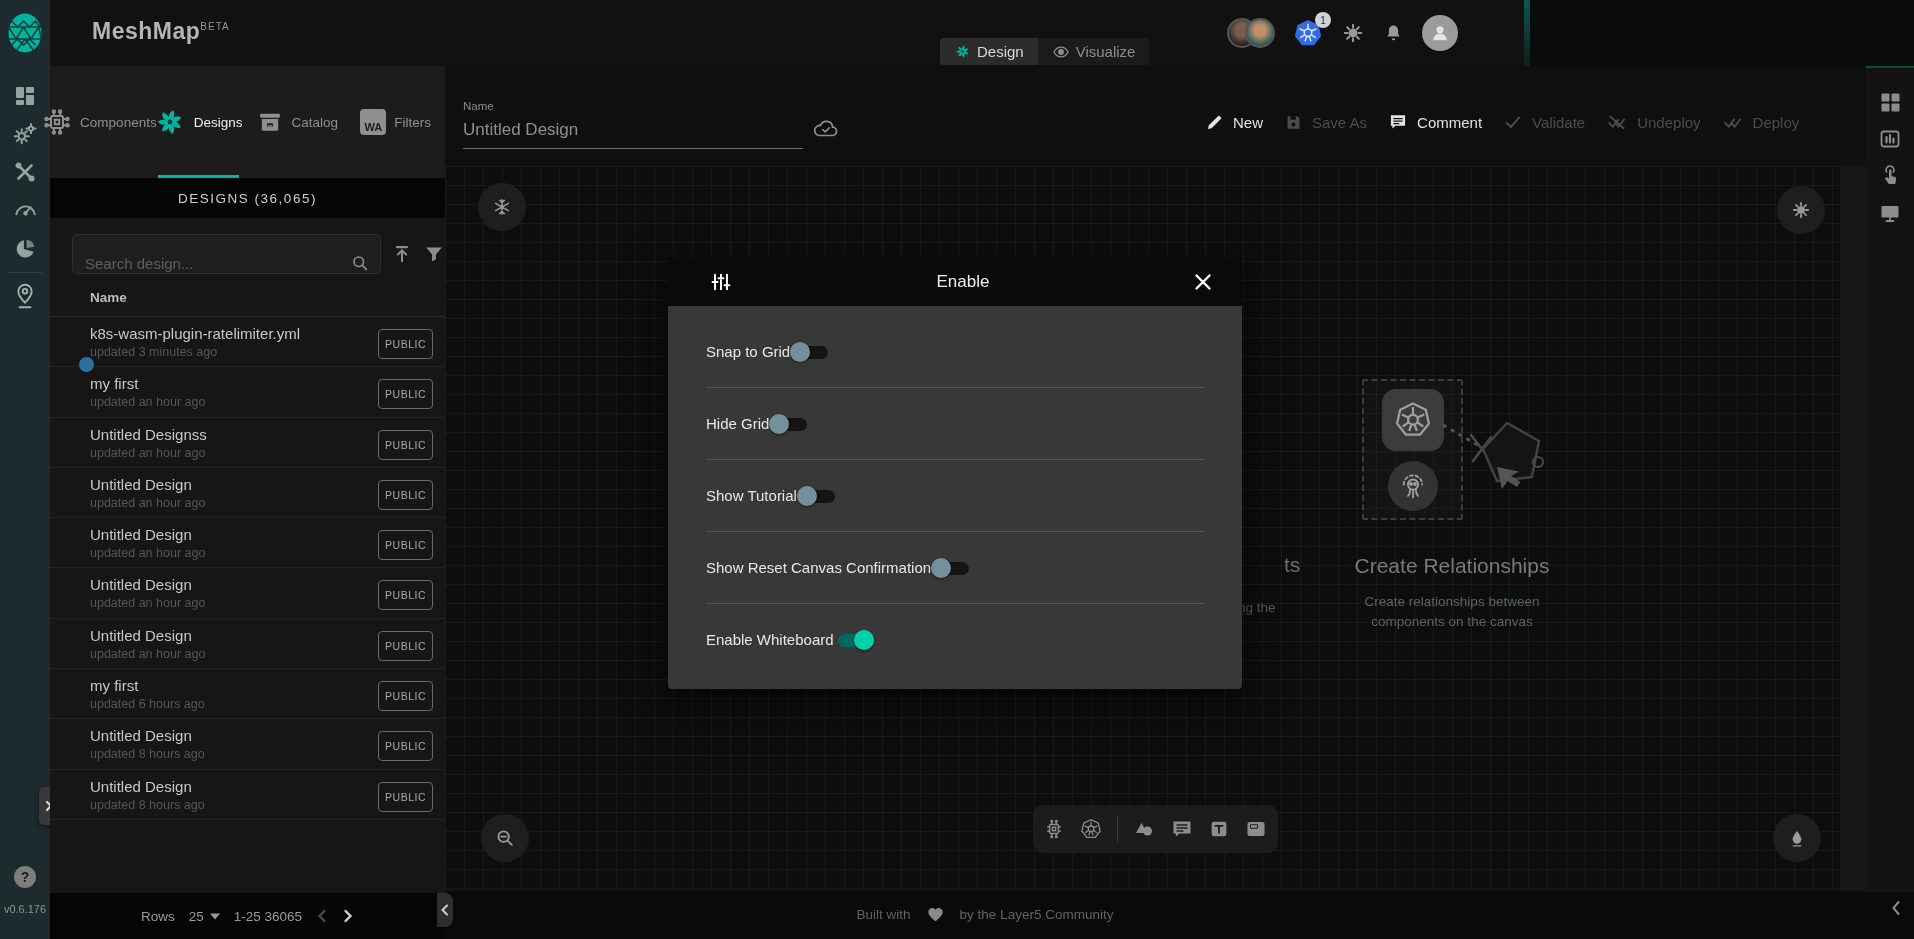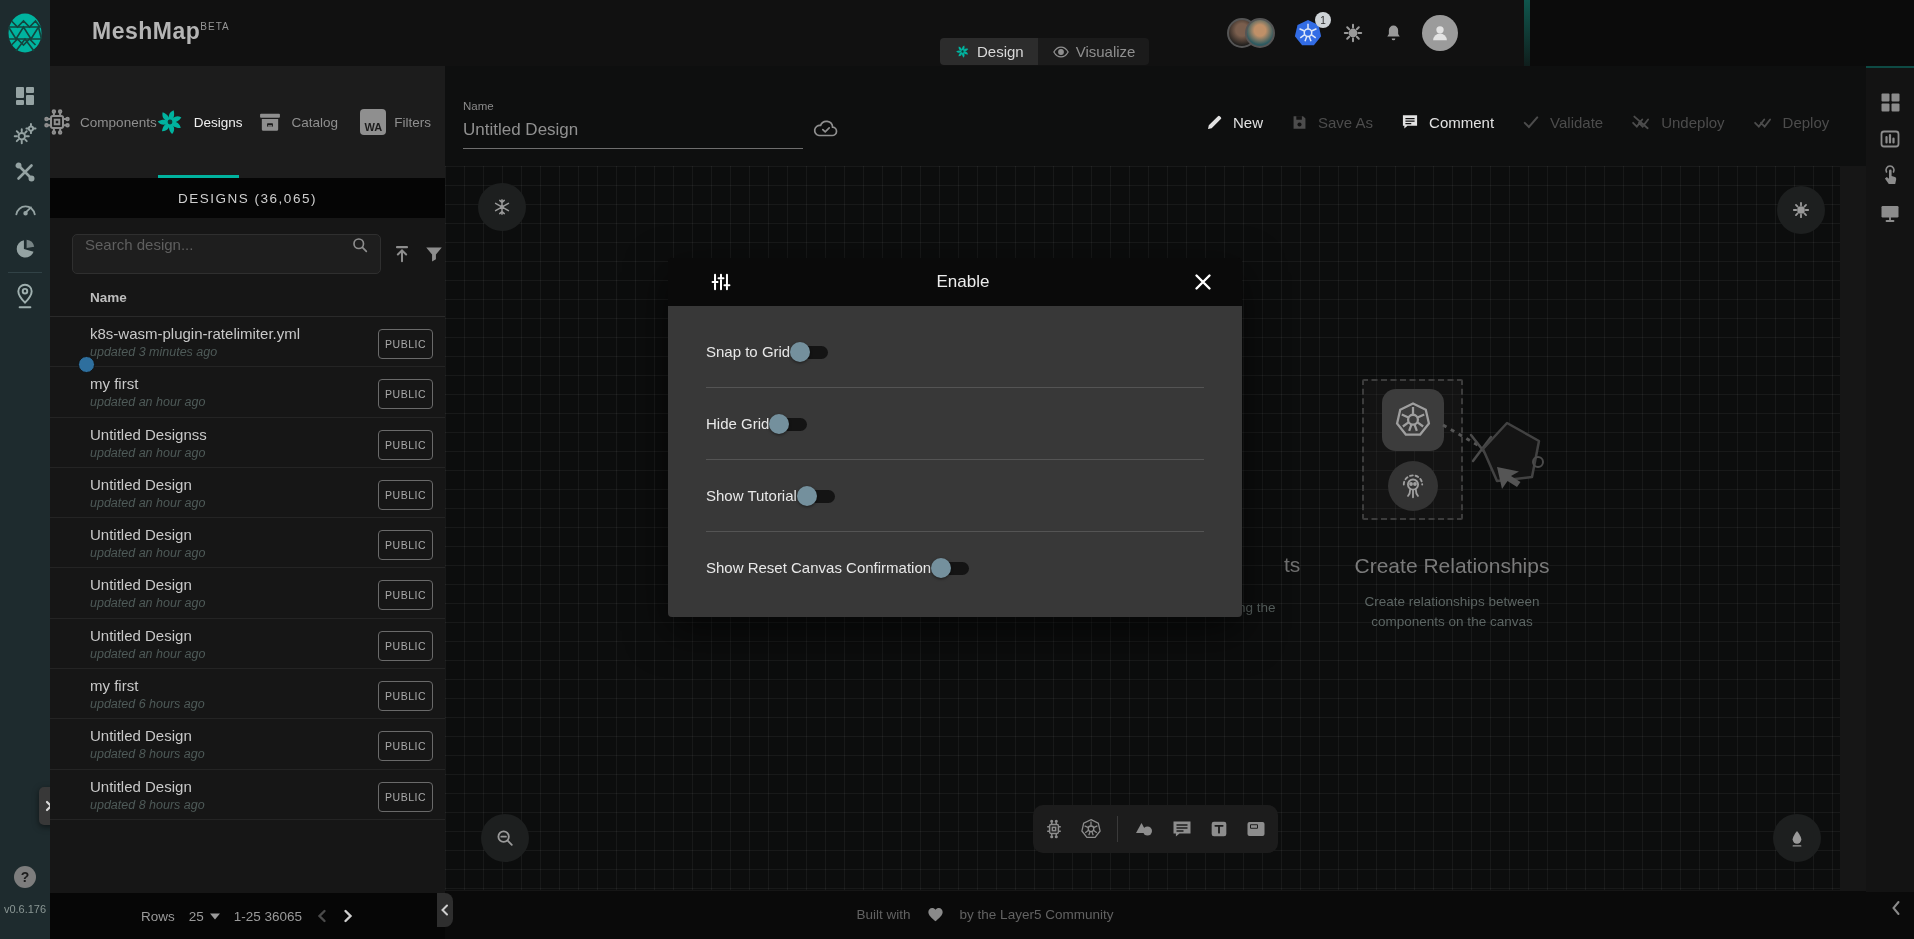--- a/index.html
+++ b/index.html
@@ -41,31 +41,31 @@
   .tab{width:98.75px;display:flex;align-items:center;justify-content:center;gap:8px;
        color:#8f8f8f;font-size:13.5px;position:relative;}
   .tab.active{color:#f0f0f0;}
   .tab.active::after{content:"";position:absolute;left:9px;right:9px;bottom:0;height:3px;background:#00B39F;}
   .wa-chip{width:26px;height:26px;background:#8f8f8f;border-radius:4px;color:#1c1c1c;font-weight:bold;font-size:11px;
            display:flex;align-items:flex-end;justify-content:center;padding-bottom:2px;box-sizing:border-box;}
   .list-header{left:0;top:112px;width:395px;height:40px;background:#050505;color:#cfcfcf;font-size:13.5px;
                letter-spacing:1.5px;display:flex;align-items:center;justify-content:center;}
   .search-row{left:0;top:164px;width:395px;height:48px;display:flex;align-items:center;}
   .search-box{margin-left:22px;width:310px;height:40px;background:#1e1e1e;border:1px solid #2f2f2f;border-radius:5px;
-              display:flex;align-items:flex-start;box-sizing:border-box;padding:0 10px;}
+              display:flex;align-items:flex-end;box-sizing:border-box;padding:0 10px;}
   .search-box input{flex:1;background:transparent;border:none;outline:none;color:#bdbdbd;font-size:15px;
                     font-family:"Liberation Sans",sans-serif;}
   .search-box input::placeholder{color:#5f5f5f;}
   .mini-btn{margin-left:10px;color:#8d8d8d;}
   .col-header{left:40px;top:224px;font-size:13.5px;font-weight:bold;color:#bdbdbd;}
   .col-sep{left:0;top:250px;width:395px;height:1px;background:#2a2a2a;}
   .rows{left:0;top:251px;width:395px;}
   .drow{position:relative;height:49.3px;border-bottom:1px solid #242424;}
   .drow .nm{position:absolute;left:40px;top:8px;font-size:15px;color:#c9c9c9;}
-  .drow .up{position:absolute;left:40px;top:28px;font-size:12.5px;font-style:italic;color:#4e5a58;}
+  .drow .up{position:absolute;left:40px;top:28px;font-size:12.5px;color:#4e5a58;}
   .drow .badge{position:absolute;right:12px;top:12px;border:1px solid #6a6a6a;border-radius:4px;color:#a9a9a9;
                font-size:10.5px;padding:8px 6px;letter-spacing:.5px;}
   .avatar-dot{position:absolute;left:28px;bottom:-7px;width:15px;height:15px;border-radius:50%;
               background:#2e6f9e;border:1px solid #111;}
   .pagination{left:0;top:827px;width:395px;height:46px;background:#060606;display:flex;align-items:center;
               justify-content:center;gap:14px;color:#9a9a9a;font-size:13.5px;}
   .pg-chev{font-size:15px;}
   .pg-chev.disabled{color:#4a4a4a;}
   .pg-chev.on{color:#cfcfcf;}
   
@@ -73,21 +73,21 @@
   .canvas{left:445px;top:166px;width:1395px;height:724px;background:#0c0d0d;
           background-image:linear-gradient(to right,rgba(255,255,255,.05) 1px,transparent 1px),
                            linear-gradient(to bottom,rgba(255,255,255,.05) 1px,transparent 1px);
           background-size:19px 19px;}
   .gutter{left:1840px;top:166px;width:26px;height:724px;background:#161616;}
   .name-label{left:463px;top:100px;font-size:11.5px;color:#8a8a8a;}
   .name-input{left:463px;top:120px;width:340px;}
   .name-input input{width:100%;background:transparent;border:none;border-bottom:1px solid #6e6e6e;outline:none;
                     color:#909090;font-size:17px;padding:0 0 8px 0;font-family:"Liberation Sans",sans-serif;}
   .cloud{left:812px;top:118px;color:#8f8f8f;}
-  .actions{left:1205px;top:112px;display:flex;align-items:center;gap:27px;}
+  .actions{left:1205px;top:112px;display:flex;align-items:center;gap:21px;}
   .action{display:flex;align-items:center;gap:9px;font-size:15px;}
   .action.enabled{color:#e2e2e2;}
   .action.disabled{color:#4c4c4c;}
   .corner-btn{width:48px;height:48px;border-radius:50%;background:#1d1f1f;color:#9a9a9a;
               display:flex;align-items:center;justify-content:center;}
   
   .frag-title{left:1244px;top:553px;font-size:21px;color:#6f6f6f;margin-left:40px;}
   .frag-sub{left:1238px;top:600px;font-size:13.5px;color:#565f5d;}
   .dash-box{left:1362px;top:379px;width:101px;height:141px;border:2px dashed #3c3c3c;border-radius:2px;
             background:rgba(40,40,40,.25);box-sizing:border-box;display:flex;flex-direction:column;
@@ -682,16 +682,23 @@
             <span class="knob"></span>
           </span>
       </div>
       <div class="opt-row">
         <span class="opt-label">Show Reset Canvas Confirmation</span>
         <span class="toggle">
             <span class="track"></span>
             <span class="knob"></span>
           </span>
       </div>
+      <div class="opt-row">
+        <span class="opt-label">Enable Whiteboard</span>
+        <span class="toggle on">
+            <span class="track"></span>
+            <span class="knob"></span>
+          </span>
+      </div>
     </div>
   </div>
 
 </div>
 
 </body></html>

